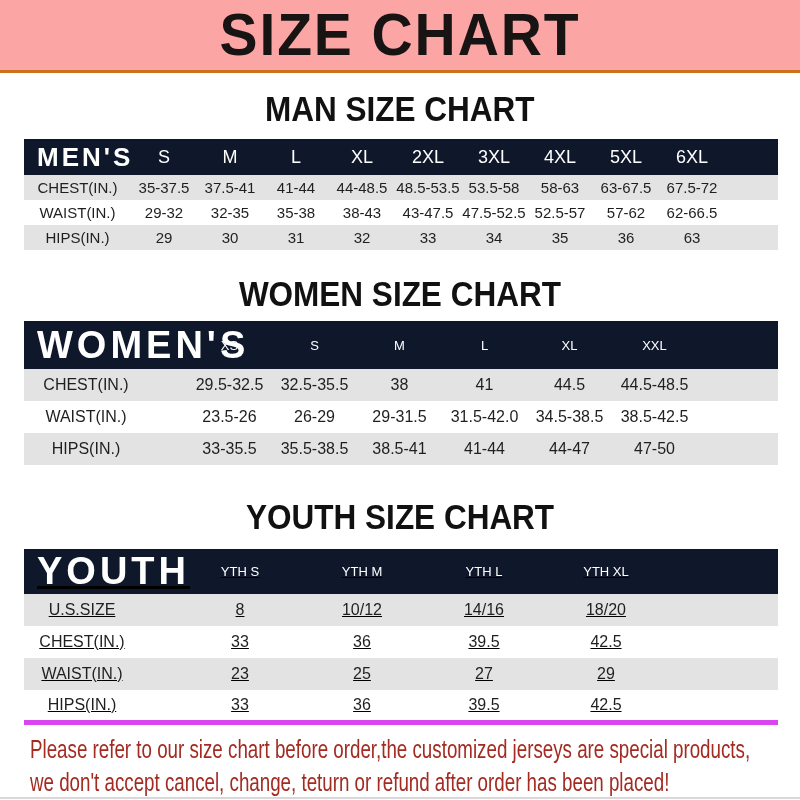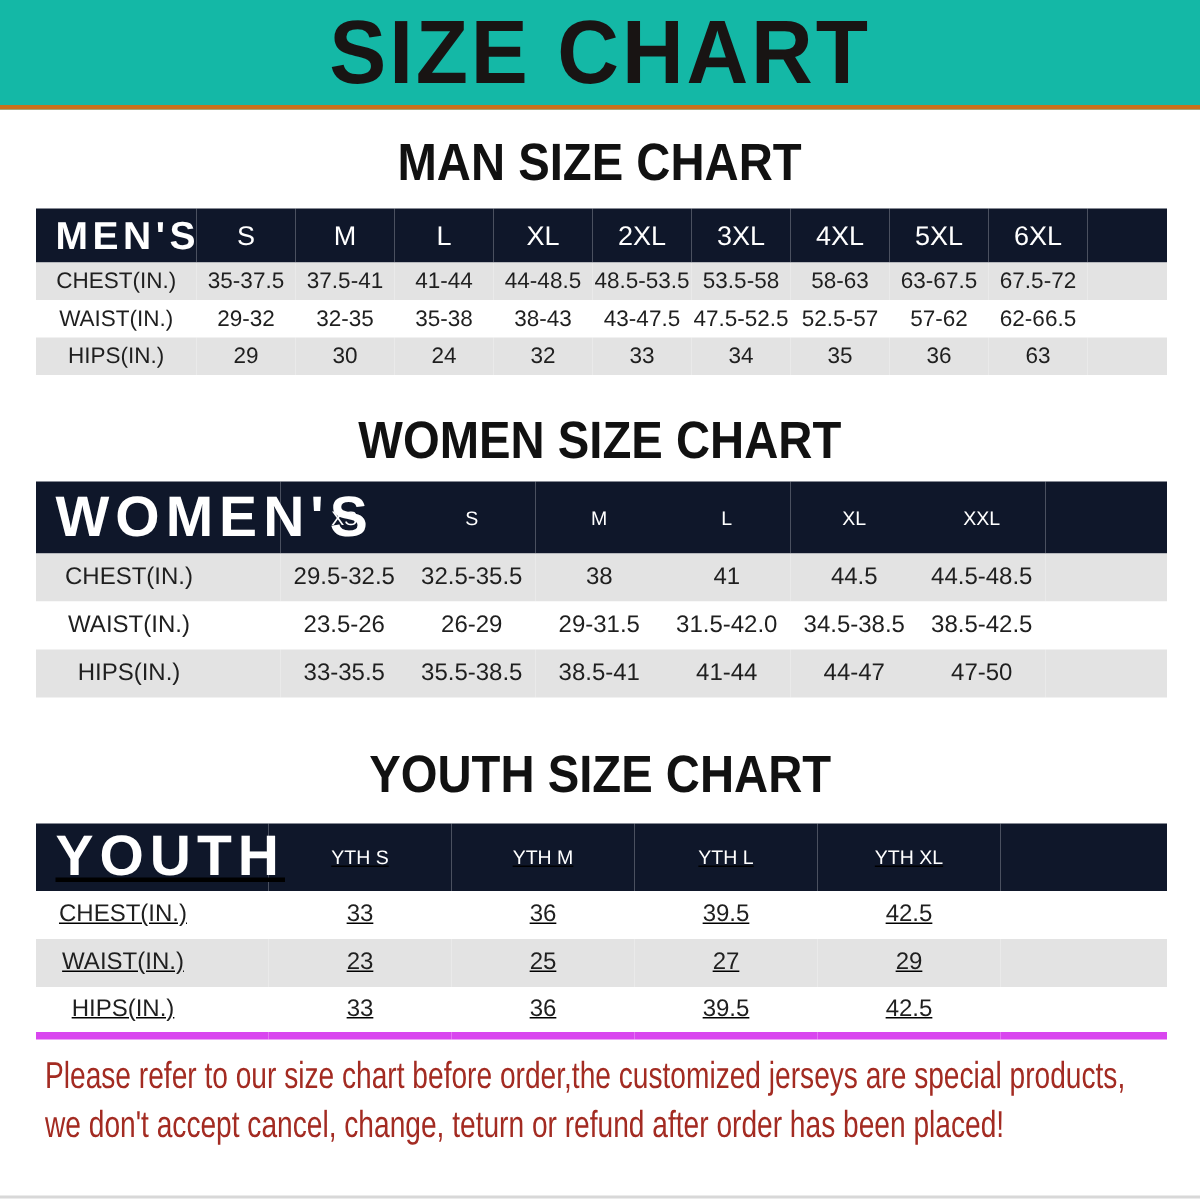--- a/index.html
+++ b/index.html
@@ -2,21 +2,21 @@
 <html><head>
 <meta charset="utf-8">
 <style>
   html,body{margin:0;padding:0;}
   body{
     width:800px;height:800px;position:relative;overflow:hidden;
     background:#ffffff;font-family:"Liberation Sans",sans-serif;
   }
   
   .banner{
-    height:70px;background:#14b8a6;border-bottom:3px solid #C9711C;
+    height:70px;background:#fca5a5;border-bottom:3px solid #C9711C;
     display:flex;align-items:center;justify-content:center;
   }
   .banner-title{
     font-size:60px;font-weight:bold;color:#181413;letter-spacing:2px;
     transform:scaleX(0.95);white-space:nowrap;line-height:70px;
   }
   
   .heading-wrap{text-align:center;}
   .heading-wrap.man{margin-top:16px;}
   .heading-wrap.women{margin-top:24px;}
@@ -122,21 +122,21 @@
       <td>47.5-52.5</td>
       <td>52.5-57</td>
       <td>57-62</td>
       <td>62-66.5</td>
       <td></td>
     </tr>
     <tr class="odd">
       <td class="row-label">HIPS(IN.)</td>
       <td>29</td>
       <td>30</td>
-      <td>24</td>
+      <td>31</td>
       <td>32</td>
       <td>33</td>
       <td>34</td>
       <td>35</td>
       <td>36</td>
       <td>63</td>
       <td></td>
     </tr>
   </tbody>
 </table>
@@ -219,20 +219,28 @@
     <tr class="head-row">
       <th class="head-label">YOUTH</th>
       <th class="head-size">YTH S</th>
       <th class="head-size">YTH M</th>
       <th class="head-size">YTH L</th>
       <th class="head-size">YTH XL</th>
       <th class="head-size"></th>
     </tr>
   </thead>
   <tbody>
+    <tr class="odd">
+      <td class="row-label">U.S.SIZE</td>
+      <td>8</td>
+      <td>10/12</td>
+      <td>14/16</td>
+      <td>18/20</td>
+      <td></td>
+    </tr>
     <tr class="even">
       <td class="row-label">CHEST(IN.)</td>
       <td>33</td>
       <td>36</td>
       <td>39.5</td>
       <td>42.5</td>
       <td></td>
     </tr>
     <tr class="odd">
       <td class="row-label">WAIST(IN.)</td>

